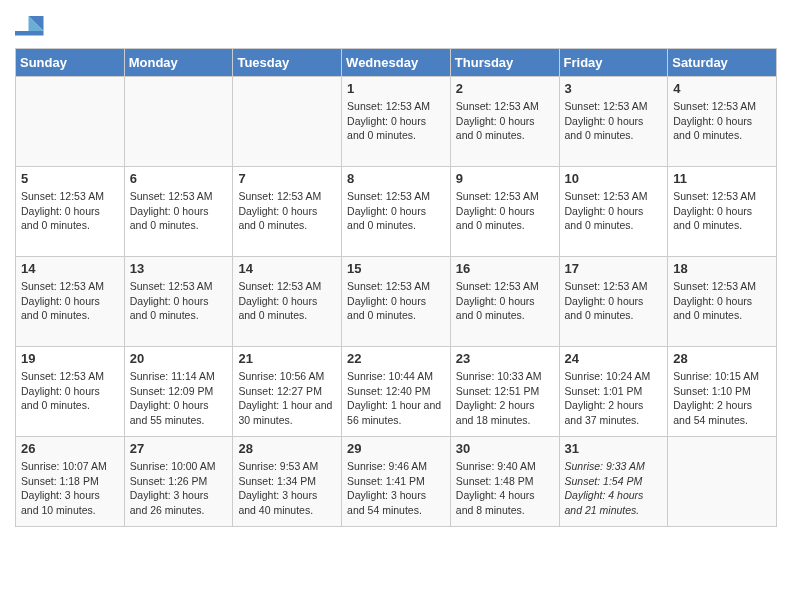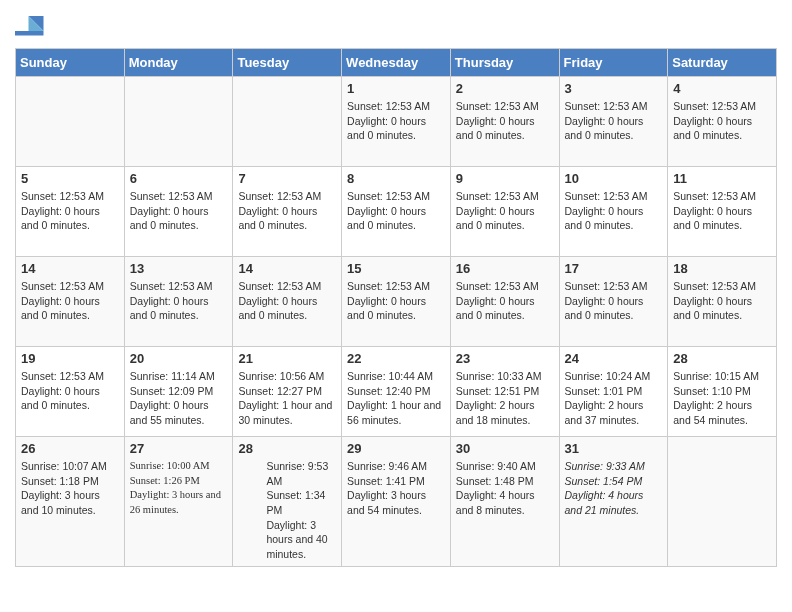--- a/index.html
+++ b/index.html
@@ -276,27 +276,27 @@
         </tr>
         <tr>
           <td>
             <div class="day-num">26</div>
             <div class="day-info" style="white-space: pre-line;">Sunrise: 10:07 AM
 Sunset: 1:18 PM
 Daylight: 3 hours and 10 minutes.</div>
           </td>
           <td>
             <div class="day-num">27</div>
-            <div class="day-info" style="white-space: pre-line; font-family: Liberation Serif, serif;">Sunrise: 10:00 AM
+            <div class="day-info" style="white-space: pre-line;">Sunrise: 10:00 AM
 Sunset: 1:26 PM
 Daylight: 3 hours and 26 minutes.</div>
           </td>
           <td>
             <div class="day-num">28</div>
-            <div class="day-info" style="white-space: pre-line; margin-left: 28px;">Sunrise: 9:53 AM
+            <div class="day-info" style="white-space: pre-line;">Sunrise: 9:53 AM
 Sunset: 1:34 PM
 Daylight: 3 hours and 40 minutes.</div>
           </td>
           <td>
             <div class="day-num">29</div>
             <div class="day-info" style="white-space: pre-line;">Sunrise: 9:46 AM
 Sunset: 1:41 PM
 Daylight: 3 hours and 54 minutes.</div>
           </td>
           <td>

